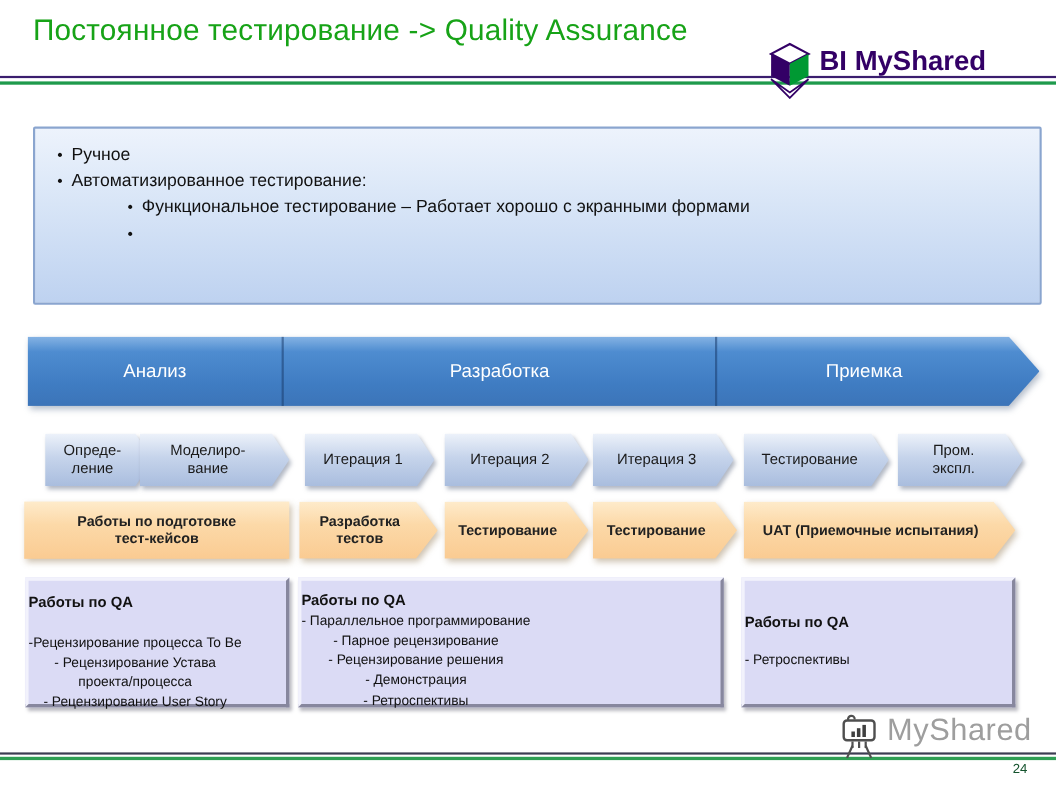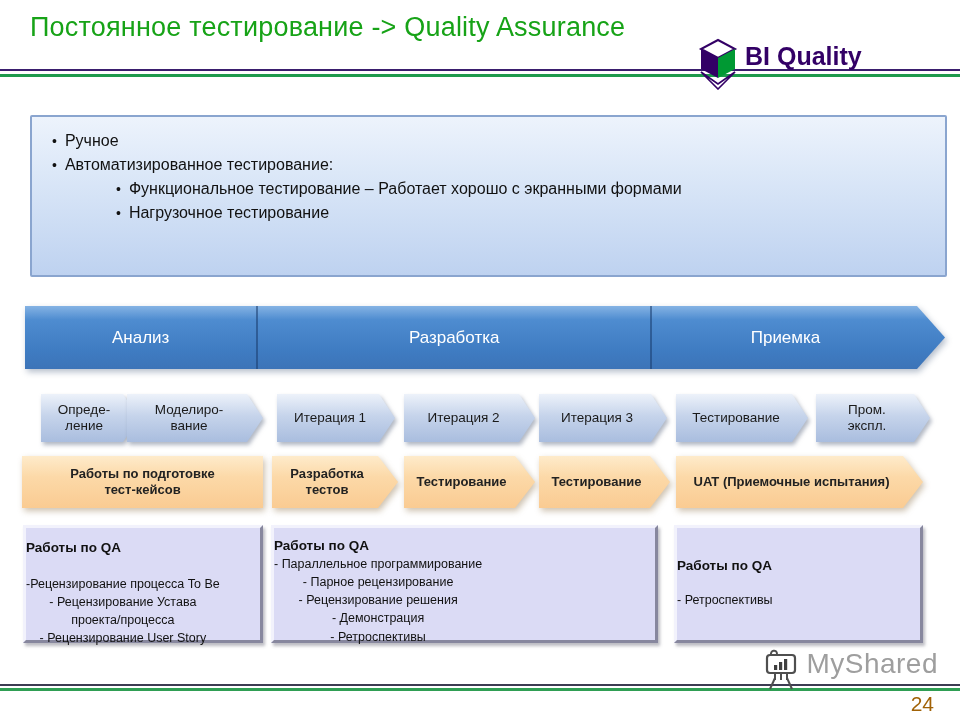--- a/index.html
+++ b/index.html
@@ -84,57 +84,56 @@
   .qa-title{font-size:13.5px; font-weight:bold; text-align:center;}
   .qa-lines{font-size:12.5px; text-align:center; line-height:1.45; white-space:pre-line;}
   .qa-box.b1{padding-top:12px;} .qa-box.b1 .qa-lines{margin-top:20px;}
   .qa-box.b2{padding-top:10px;} .qa-box.b2 .qa-lines{margin-top:2px;}
   .qa-box.b3{justify-content:center;} .qa-box.b3 .qa-lines{margin-top:18px;}
   
   .hline.dark-bottom{top:684px; height:2px; background:#3C3C52;}
   .hline.green-bottom{top:688px; height:3px; background:#2F9E54;}
   .watermark{position:absolute; right:22px; top:648px; z-index:2; display:flex; align-items:flex-start;}
   .watermark-text{font-size:28px; color:#9E9E9E; margin-left:6px; letter-spacing:0.5px;}
-  .page-num{position:absolute; right:26px; top:692px; font-size:21px; color:#a16207; z-index:2;}
+  .page-num{position:absolute; right:26px; top:692px; font-size:12px; color:#14532d; z-index:2;}
 </style>
 </head>
 <body>
 
 <div class="slide">
 
   <div class="title">Постоянное тестирование -&gt; Quality Assurance</div>
   <div class="hline purple-top"></div>
   <div class="hline green-top"></div>
 
   <div class="logo">
     <svg width="46" height="52" viewBox="0 0 46 52">
       <polygon points="23,2 40,11 23,20 6,11" fill="#ffffff" stroke="#330066" stroke-width="2"></polygon>
       <polygon points="6,11 23,20 23,40 6,31" fill="#330066"></polygon>
       <polygon points="40,11 23,20 23,40 40,31" fill="#009933"></polygon>
       <polygon points="6,34 23,46 40,34 23,51" fill="#ffffff" stroke="#330066" stroke-width="1.6"></polygon>
     </svg>
   </div>
-  <div class="logo-text">BI Quality</div>
+  <div class="logo-text">BI MyShared</div>
 
   <div class="intro-box">
     <div class="bullet l1">
       <span class="dot"></span>
       <span>Ручное</span>
     </div>
     <div class="bullet l1">
       <span class="dot"></span>
       <span>Автоматизированное тестирование:</span>
     </div>
     <div class="bullet l2">
       <span class="dot"></span>
       <span>Функциональное тестирование – Работает хорошо с экранными формами</span>
     </div>
     <div class="bullet l2">
       <span class="dot"></span>
-      <span>Нагрузочное тестирование</span>
     </div>
   </div>
 
   <div class="banner-wrap">
     <div class="banner">
       <div class="seg seg1">Анализ</div>
       <div class="seg seg2">Разработка</div>
       <div class="seg seg3">Приемка</div>
     </div>
   </div>

